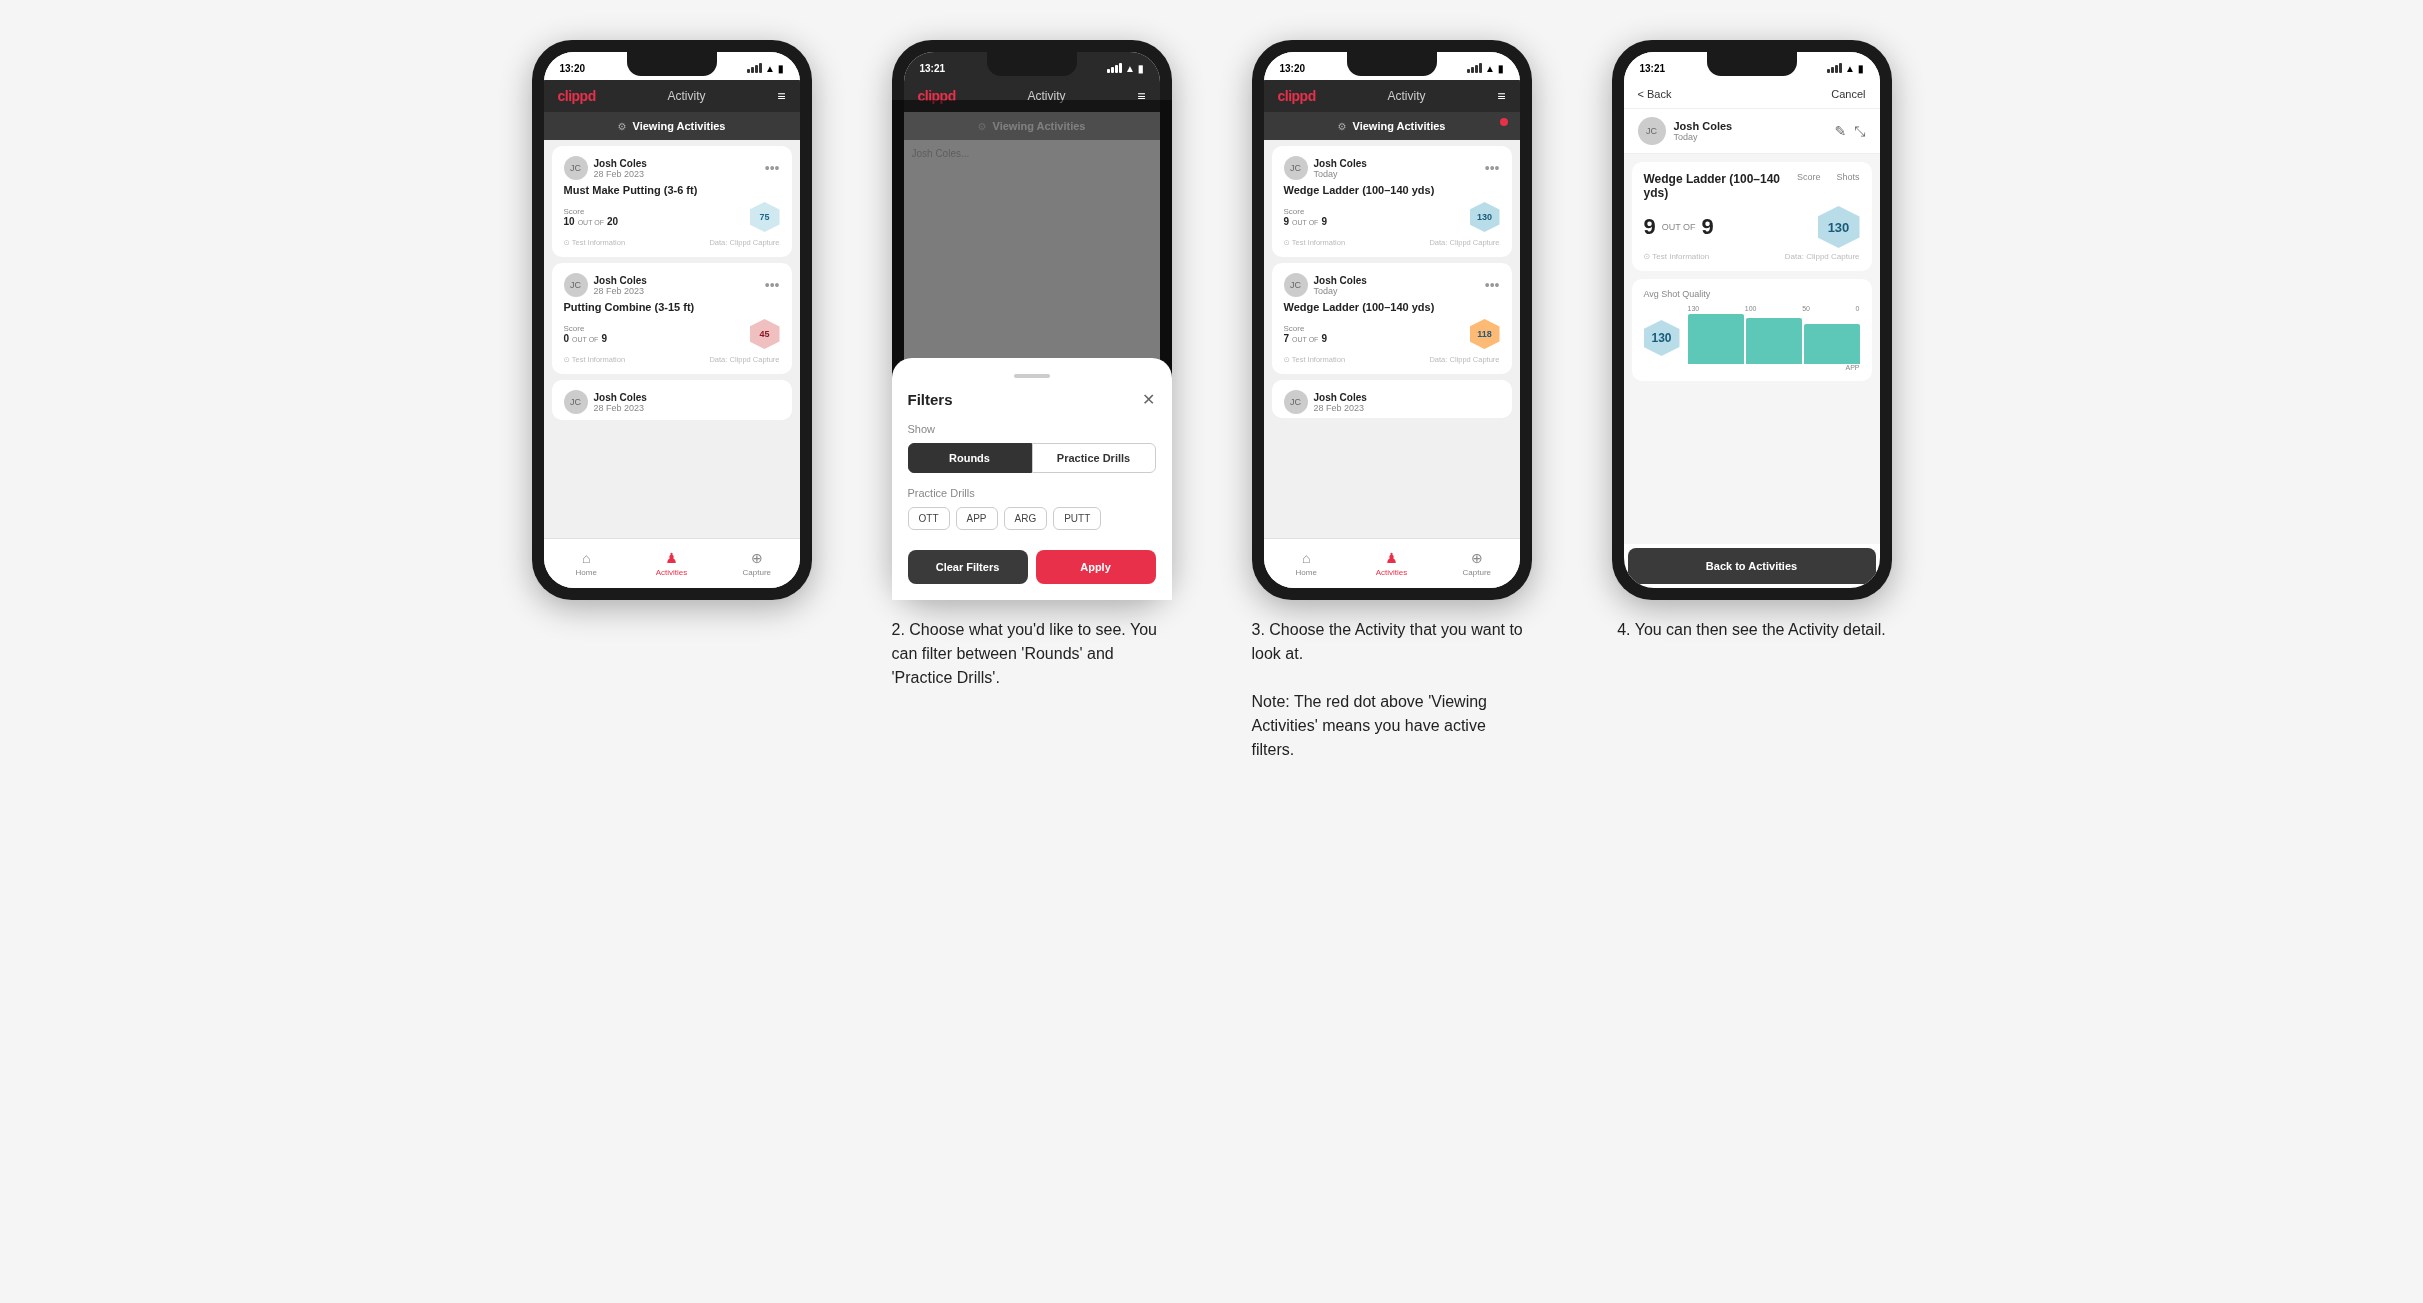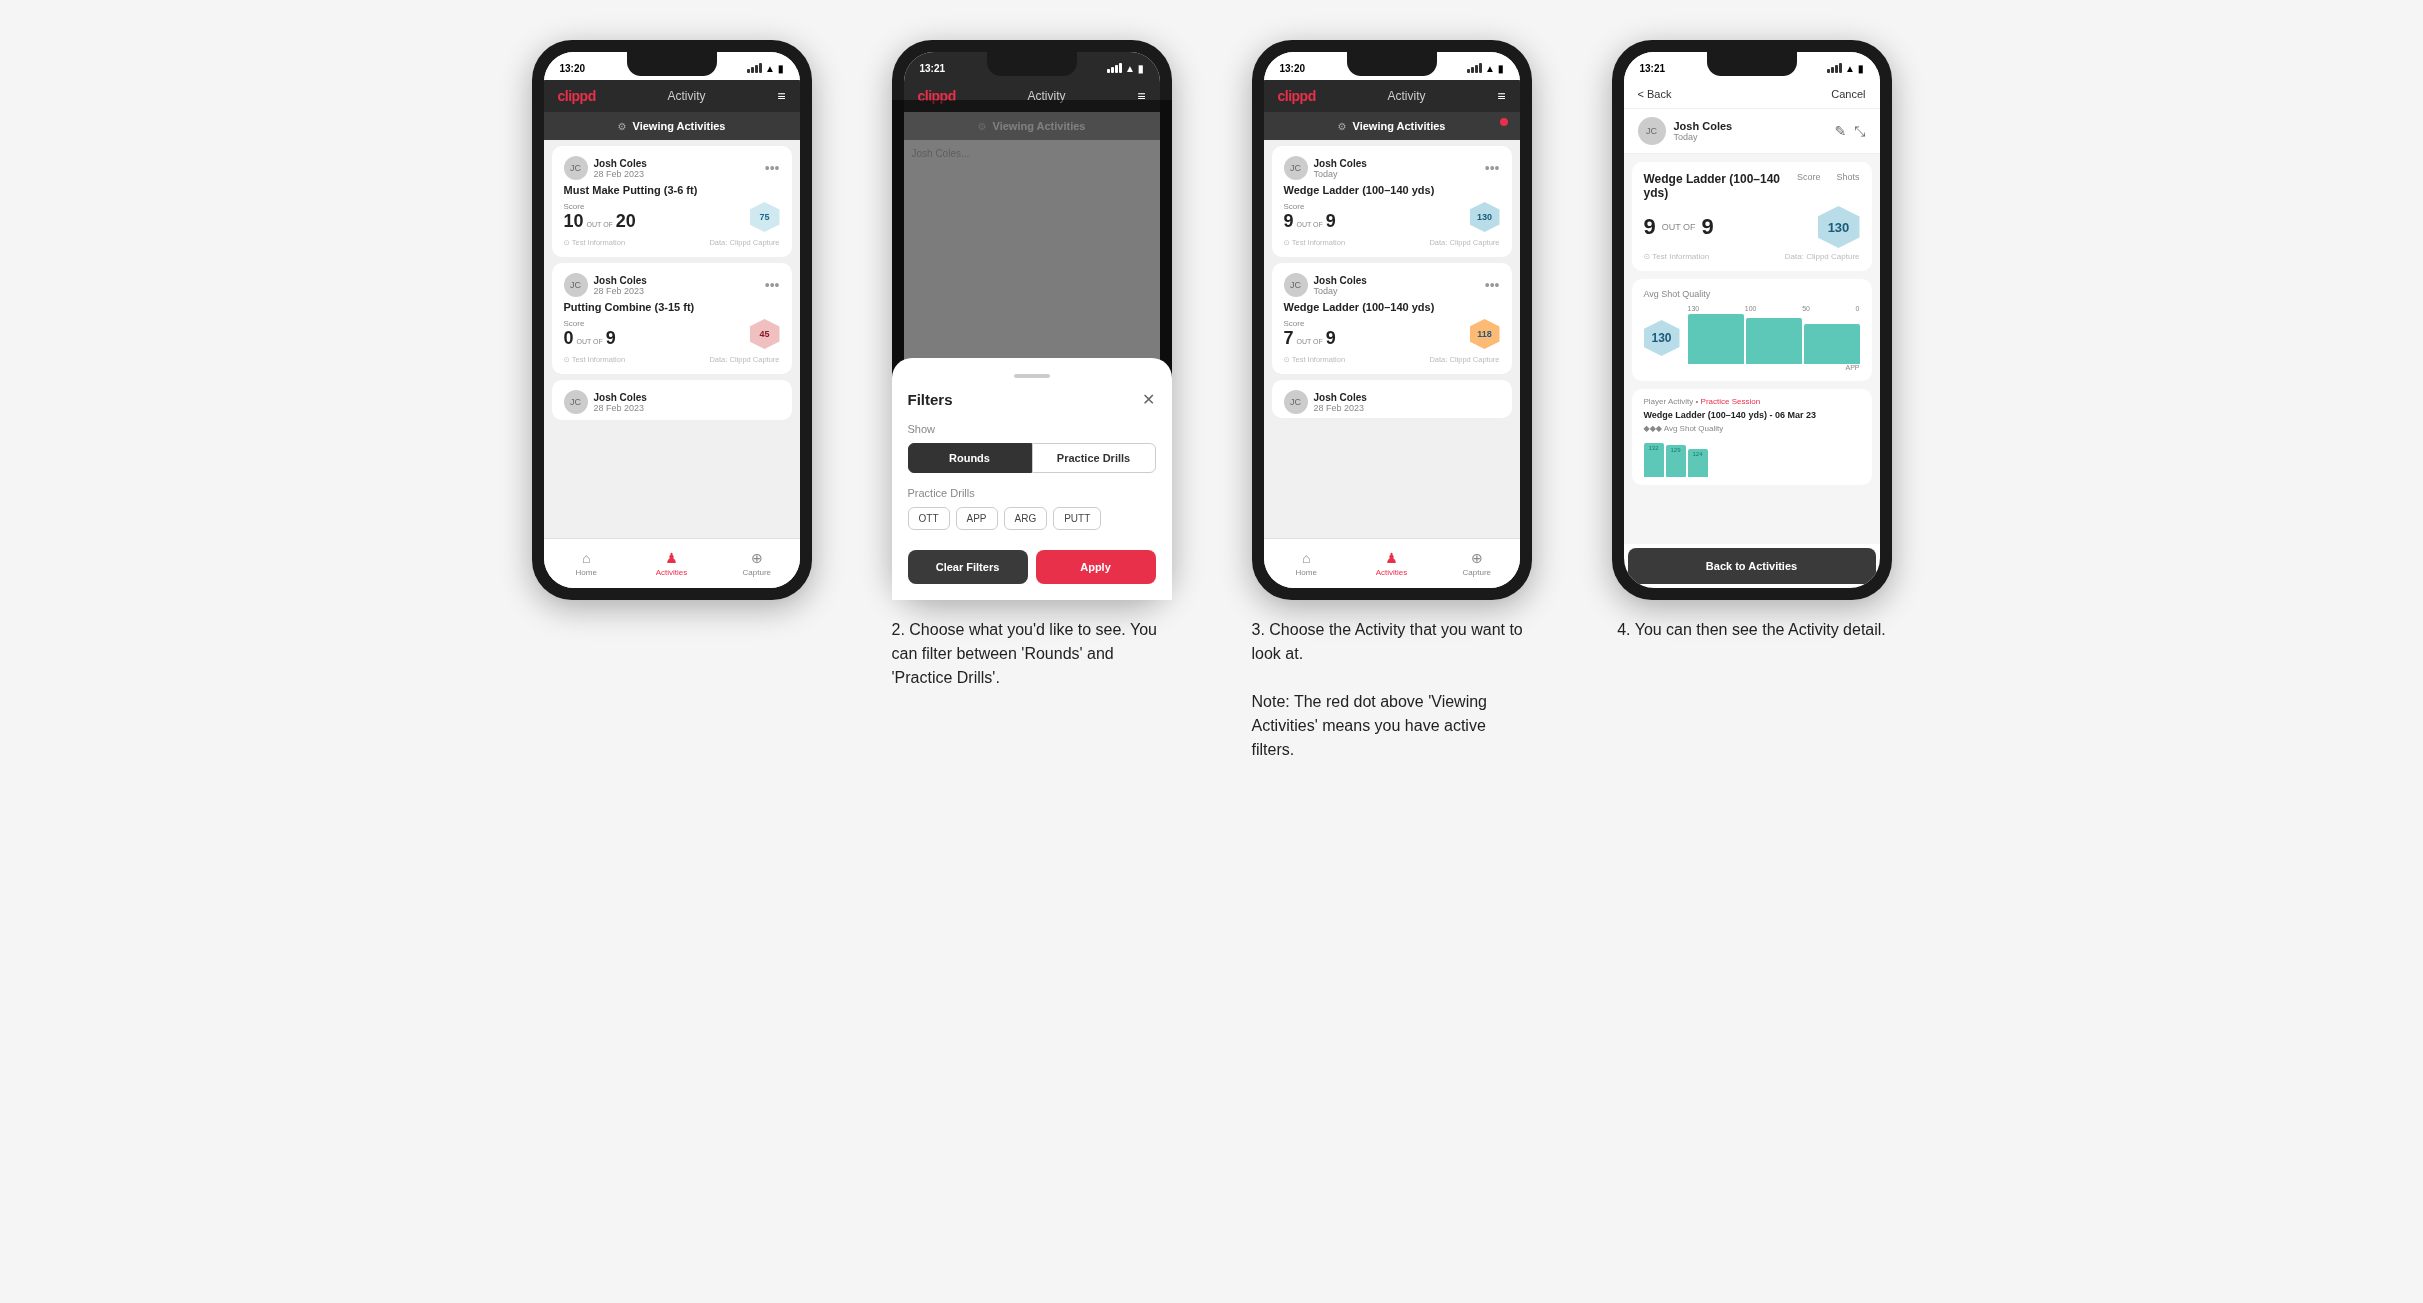--- a/index.html
+++ b/index.html
@@ -186,21 +186,21 @@
     }
     .stat-item {
       display: flex;
       flex-direction: column;
     }
     .stat-label {
       font-size: 8px;
       color: #888;
     }
     .stat-value {
-      font-size: 18px;
+      font-size: 10px;
       font-weight: 700;
       color: #222;
     }
     .stat-outof {
       font-size: 7px;
       color: #888;
     }
     .score-group {
       display: flex;
       align-items: baseline;
@@ -939,34 +939,20 @@
                   <div class="chart-area" style="margin-left:0;height:50px">
                     <div class="chart-bar" style="height:50px;flex:1"></div>
                     <div class="chart-bar" style="height:46px;flex:1"></div>
                     <div class="chart-bar" style="height:40px;flex:1"></div>
                   </div>
                   <div style="font-size:7px;color:#888;text-align:right">APP</div>
                 </div>
               </div>
             </div>
 
-            <div class="detail-card" style="padding:8px 12px">
-              <div class="session-label">
-                <span>Player Activity • </span>
-                <span style="color:#e8304a">Practice Session</span>
-              </div>
-              <div style="font-size:9px;font-weight:600;color:#222;margin-bottom:4px">Wedge Ladder (100–140 yds) - 06 Mar 23</div>
-              <div style="font-size:8px;color:#888;margin-bottom:4px">◆◆◆ Avg Shot Quality</div>
-
-              <div style="display:flex;align-items:flex-end;gap:2px;height:40px">
-                <div style="width:20px;background:#5ec8b8;border-radius:2px 2px 0 0;height:34px;display:flex;align-items:flex-start;justify-content:center;padding-top:2px;font-size:6px;color:#1a7a6a">132</div>
-                <div style="width:20px;background:#5ec8b8;border-radius:2px 2px 0 0;height:32px;display:flex;align-items:flex-start;justify-content:center;padding-top:2px;font-size:6px;color:#1a7a6a">129</div>
-                <div style="width:20px;background:#5ec8b8;border-radius:2px 2px 0 0;height:28px;display:flex;align-items:flex-start;justify-content:center;padding-top:2px;font-size:6px;color:#1a7a6a">124</div>
-              </div>
-            </div>
           </div>
 
           <div class="back-to-activities-btn">Back to Activities</div>
         </div>
       </div>
     </div>
     <div class="caption">4. You can then see the Activity detail.</div>
   </div>
 
 </div>

